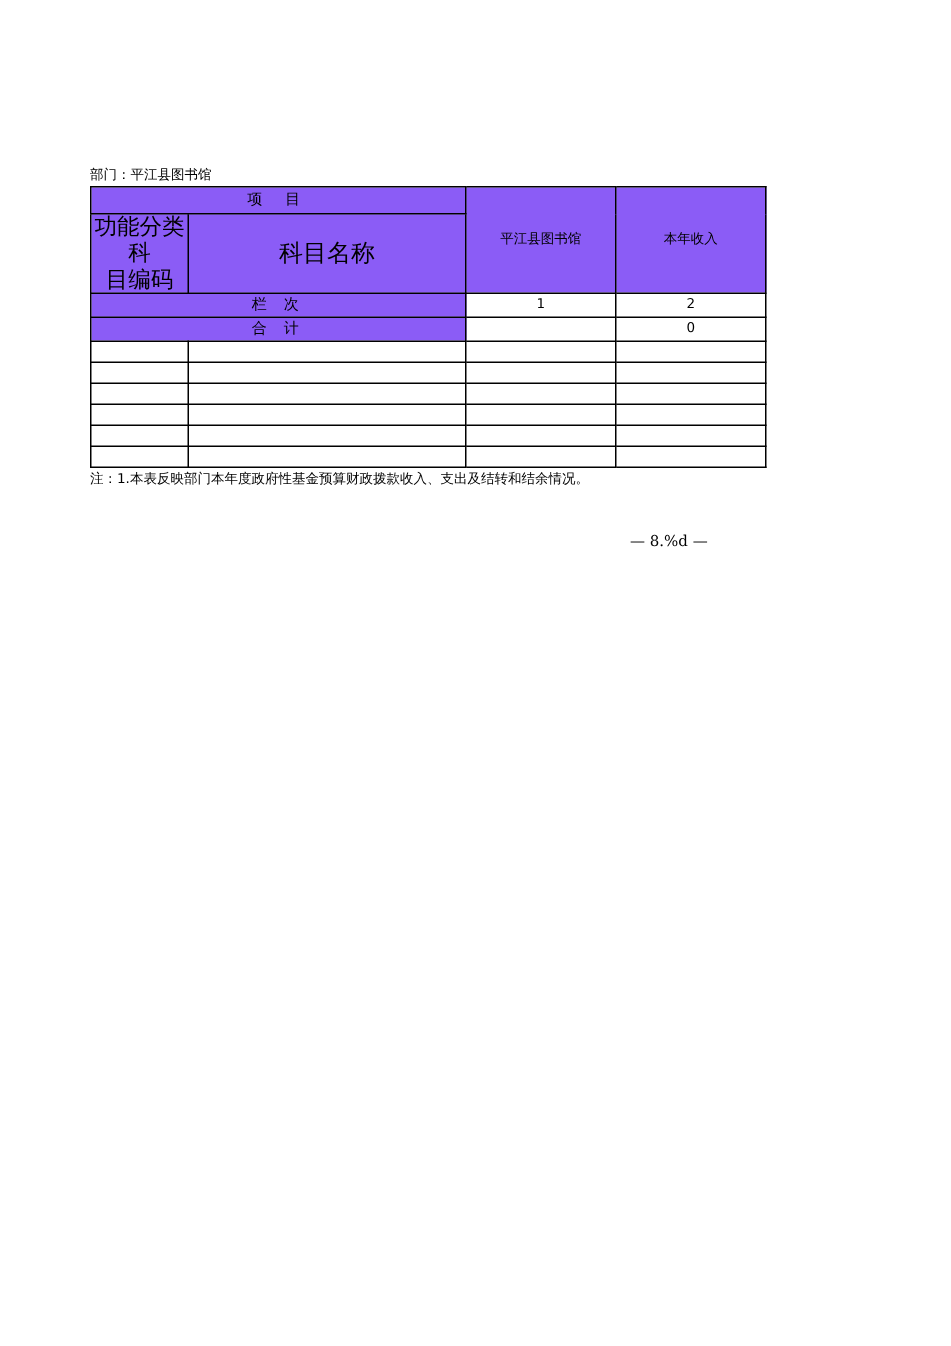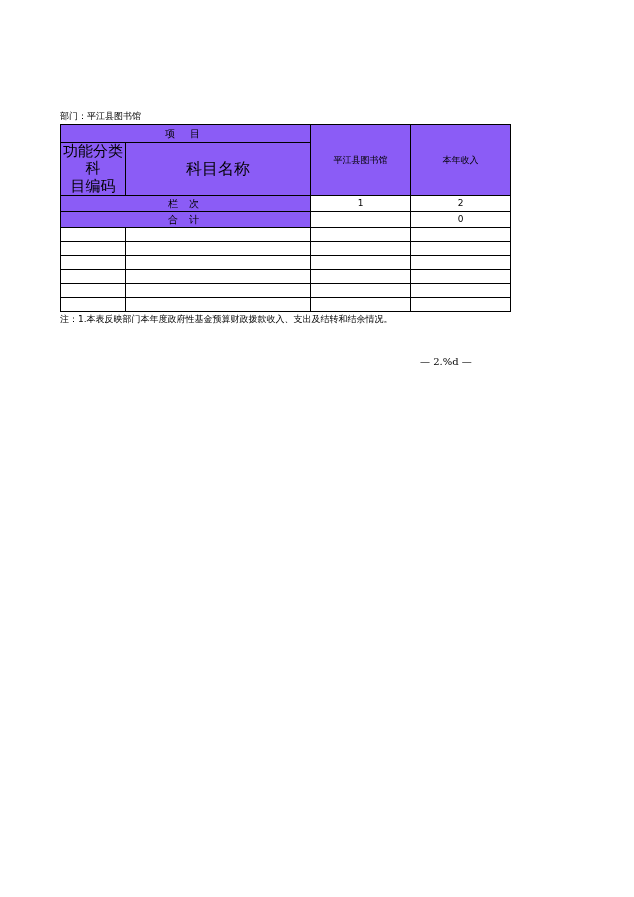--- a/index.html
+++ b/index.html
@@ -192,15 +192,15 @@
         <td></td>
         <td></td>
         <td class="num-cell"></td>
         <td class="num-cell"></td>
       </tr>
     </tbody>
   </table>
 
   <div class="note">注：1.本表反映部门本年度政府性基金预算财政拨款收入、支出及结转和结余情况。</div>
 
-  <div class="pagefoot">— 2.%d —</div>
+  <div class="pagefoot">— 8.%d —</div>
 
 </div>
 
 </body></html>

